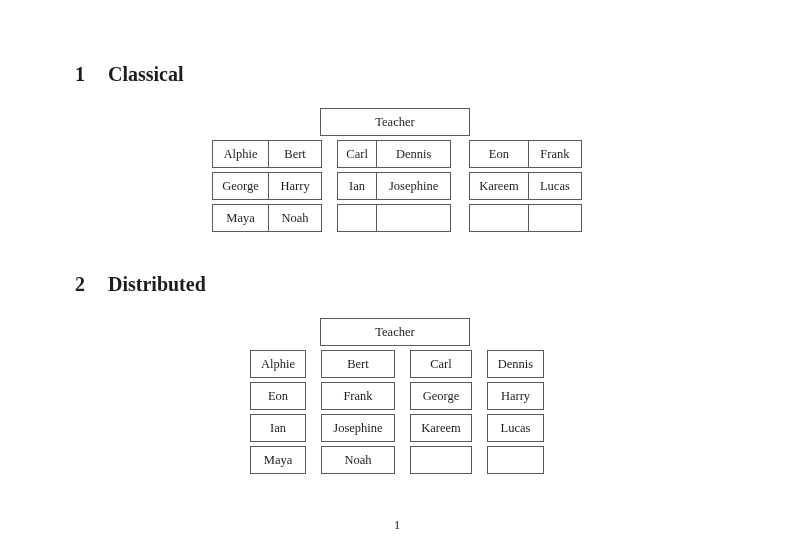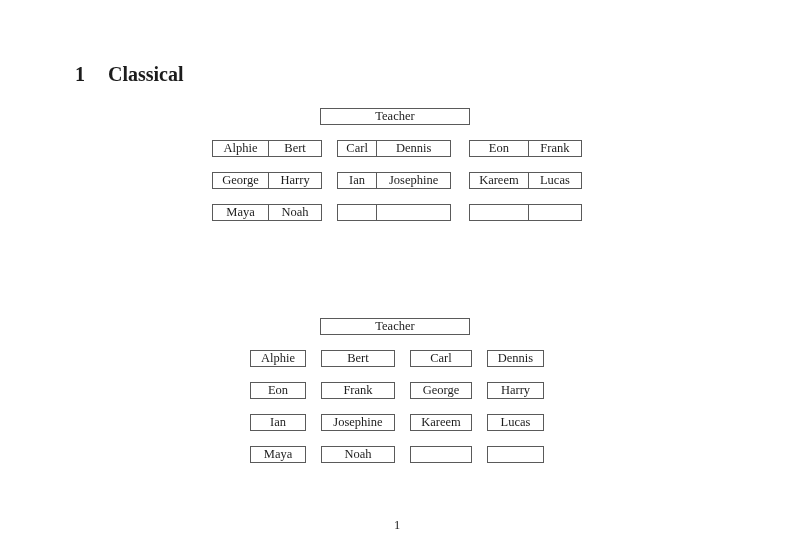--- a/index.html
+++ b/index.html
@@ -22,21 +22,21 @@
     position: absolute;
     left: 75px;
     font-size: 20px;
     font-weight: bold;
     line-height: 24px;
     white-space: nowrap;
   }
   .sec-num { display: inline-block; min-width: 33px; }
   .box {
     position: absolute;
-    height: 17px;
+    height: 28px;
     border: 1px solid var(--border);
     background: var(--bg);
     display: flex;
     align-items: center;
     justify-content: center;
     font-size: 12.5px;
     line-height: 15px;
     white-space: nowrap;
   }
   .desk2 { justify-content: stretch; padding: 0; }
@@ -101,20 +101,23 @@
   </div>
   <div class="box desk2" style="left:337px; top:204px; width:114px;">
     <span class="cell left" style="width:35%;"></span>
     <span class="cell" style="width:65%;"></span>
   </div>
   <div class="box desk2" style="left:469px; top:204px; width:113px;">
     <span class="cell left" style="width:53%;"></span>
     <span class="cell" style="width:47%;"></span>
   </div>
 
+  <div class="section-heading" style="top:272px;">
+    <span class="sec-num">2</span><span class="sec-title">Distributed</span>
+  </div>
 
   <div class="box" style="left:320px; top:318px; width:150px;">
     <span>Teacher</span>
   </div>
 
   <div class="box" style="left:250px; top:350px; width:56px;">
     <span>Alphie</span>
   </div>
   <div class="box" style="left:321px; top:350px; width:74px;">
     <span>Bert</span>

